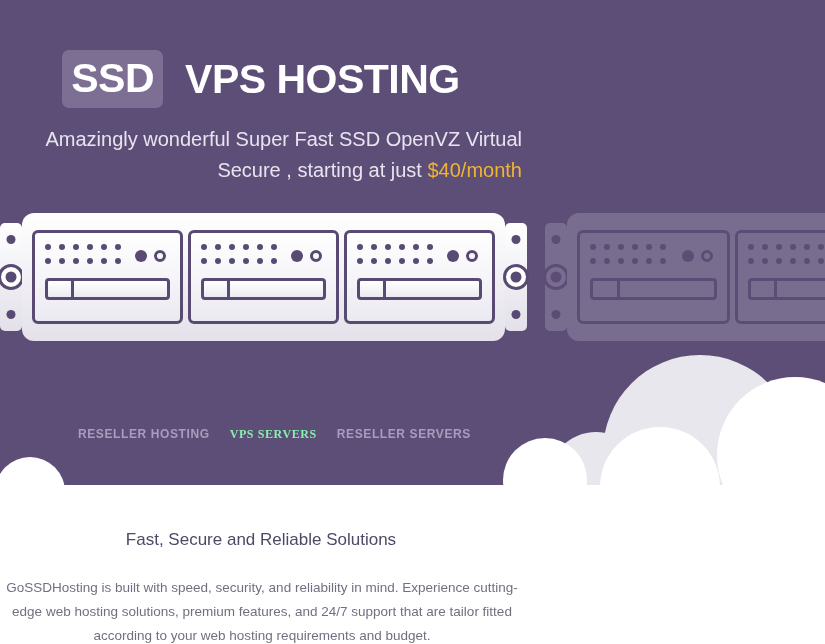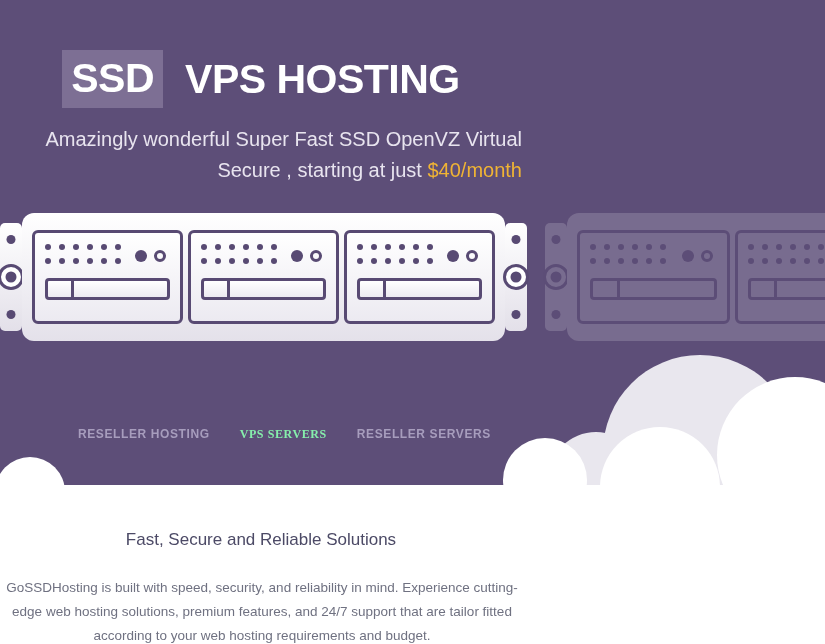--- a/index.html
+++ b/index.html
@@ -40,21 +40,21 @@
   }
   .headline-badge {
     display: inline-block;
     background: #7d6f94;
     color: #ffffff;
     font-size: 41px;
     font-weight: bold;
     letter-spacing: -0.5px;
     line-height: 1;
     padding: 8px 9px 9px 9px;
-    border-radius: 0;
+    border-radius: 7px;
     vertical-align: middle;
   }
   .headline-rest {
     display: inline-block;
     color: #ffffff;
     font-size: 41px;
     font-weight: bold;
     letter-spacing: -0.5px;
     line-height: 1;
     vertical-align: middle;
@@ -183,21 +183,21 @@
   .ghost .rack-bracket,
   .ghost .rack-body,
   .ghost .unit,
   .ghost .bay { background: #ffffff; }
 
   
   .hero-nav {
     position: absolute;
     left: 78px; top: 427px;
     display: flex;
-    gap: 30px;
+    gap: 20px;
     font-size: 12px;
     font-weight: bold;
     letter-spacing: 0.6px;
   }
   .hero-nav a { text-decoration: none; white-space: nowrap; }
   .nav-inactive { color: #a79dbd; }
   .nav-active { color: #86efac; font-family: Liberation Serif, serif; }
 
   
   .cloud-layer { position: absolute; left: 0; top: 0; width: 825px; height: 486px; pointer-events: none; }

